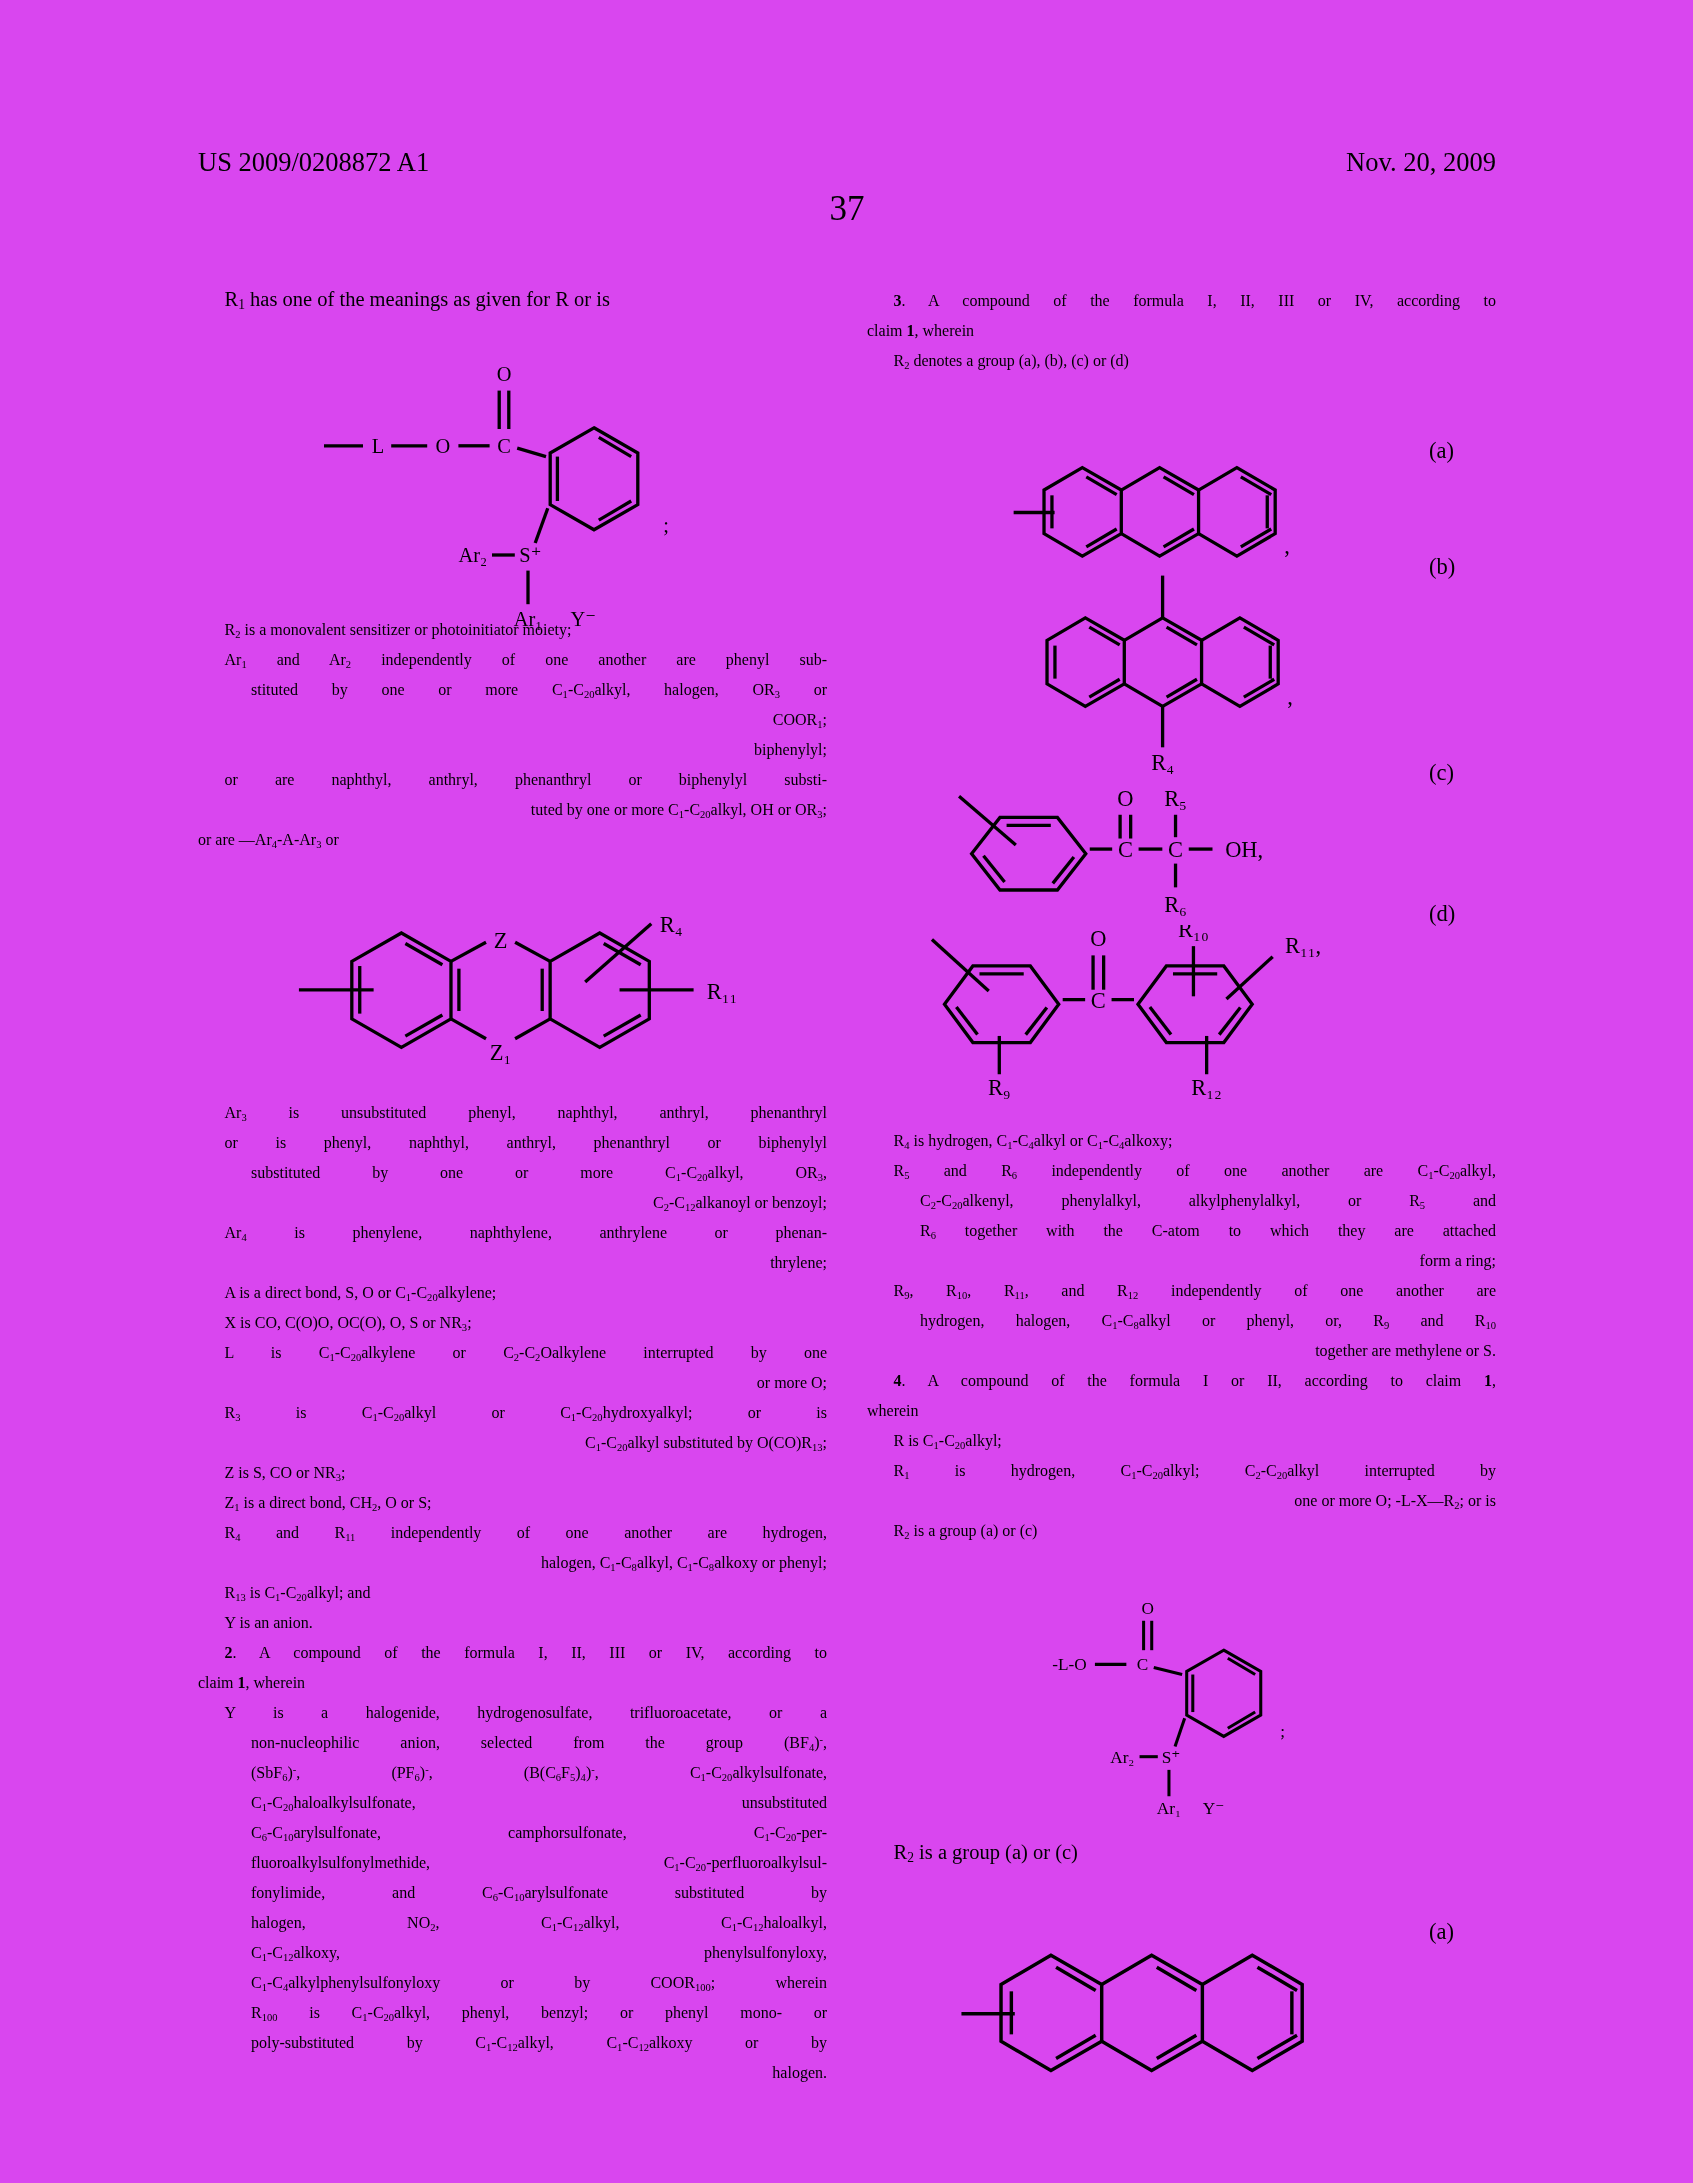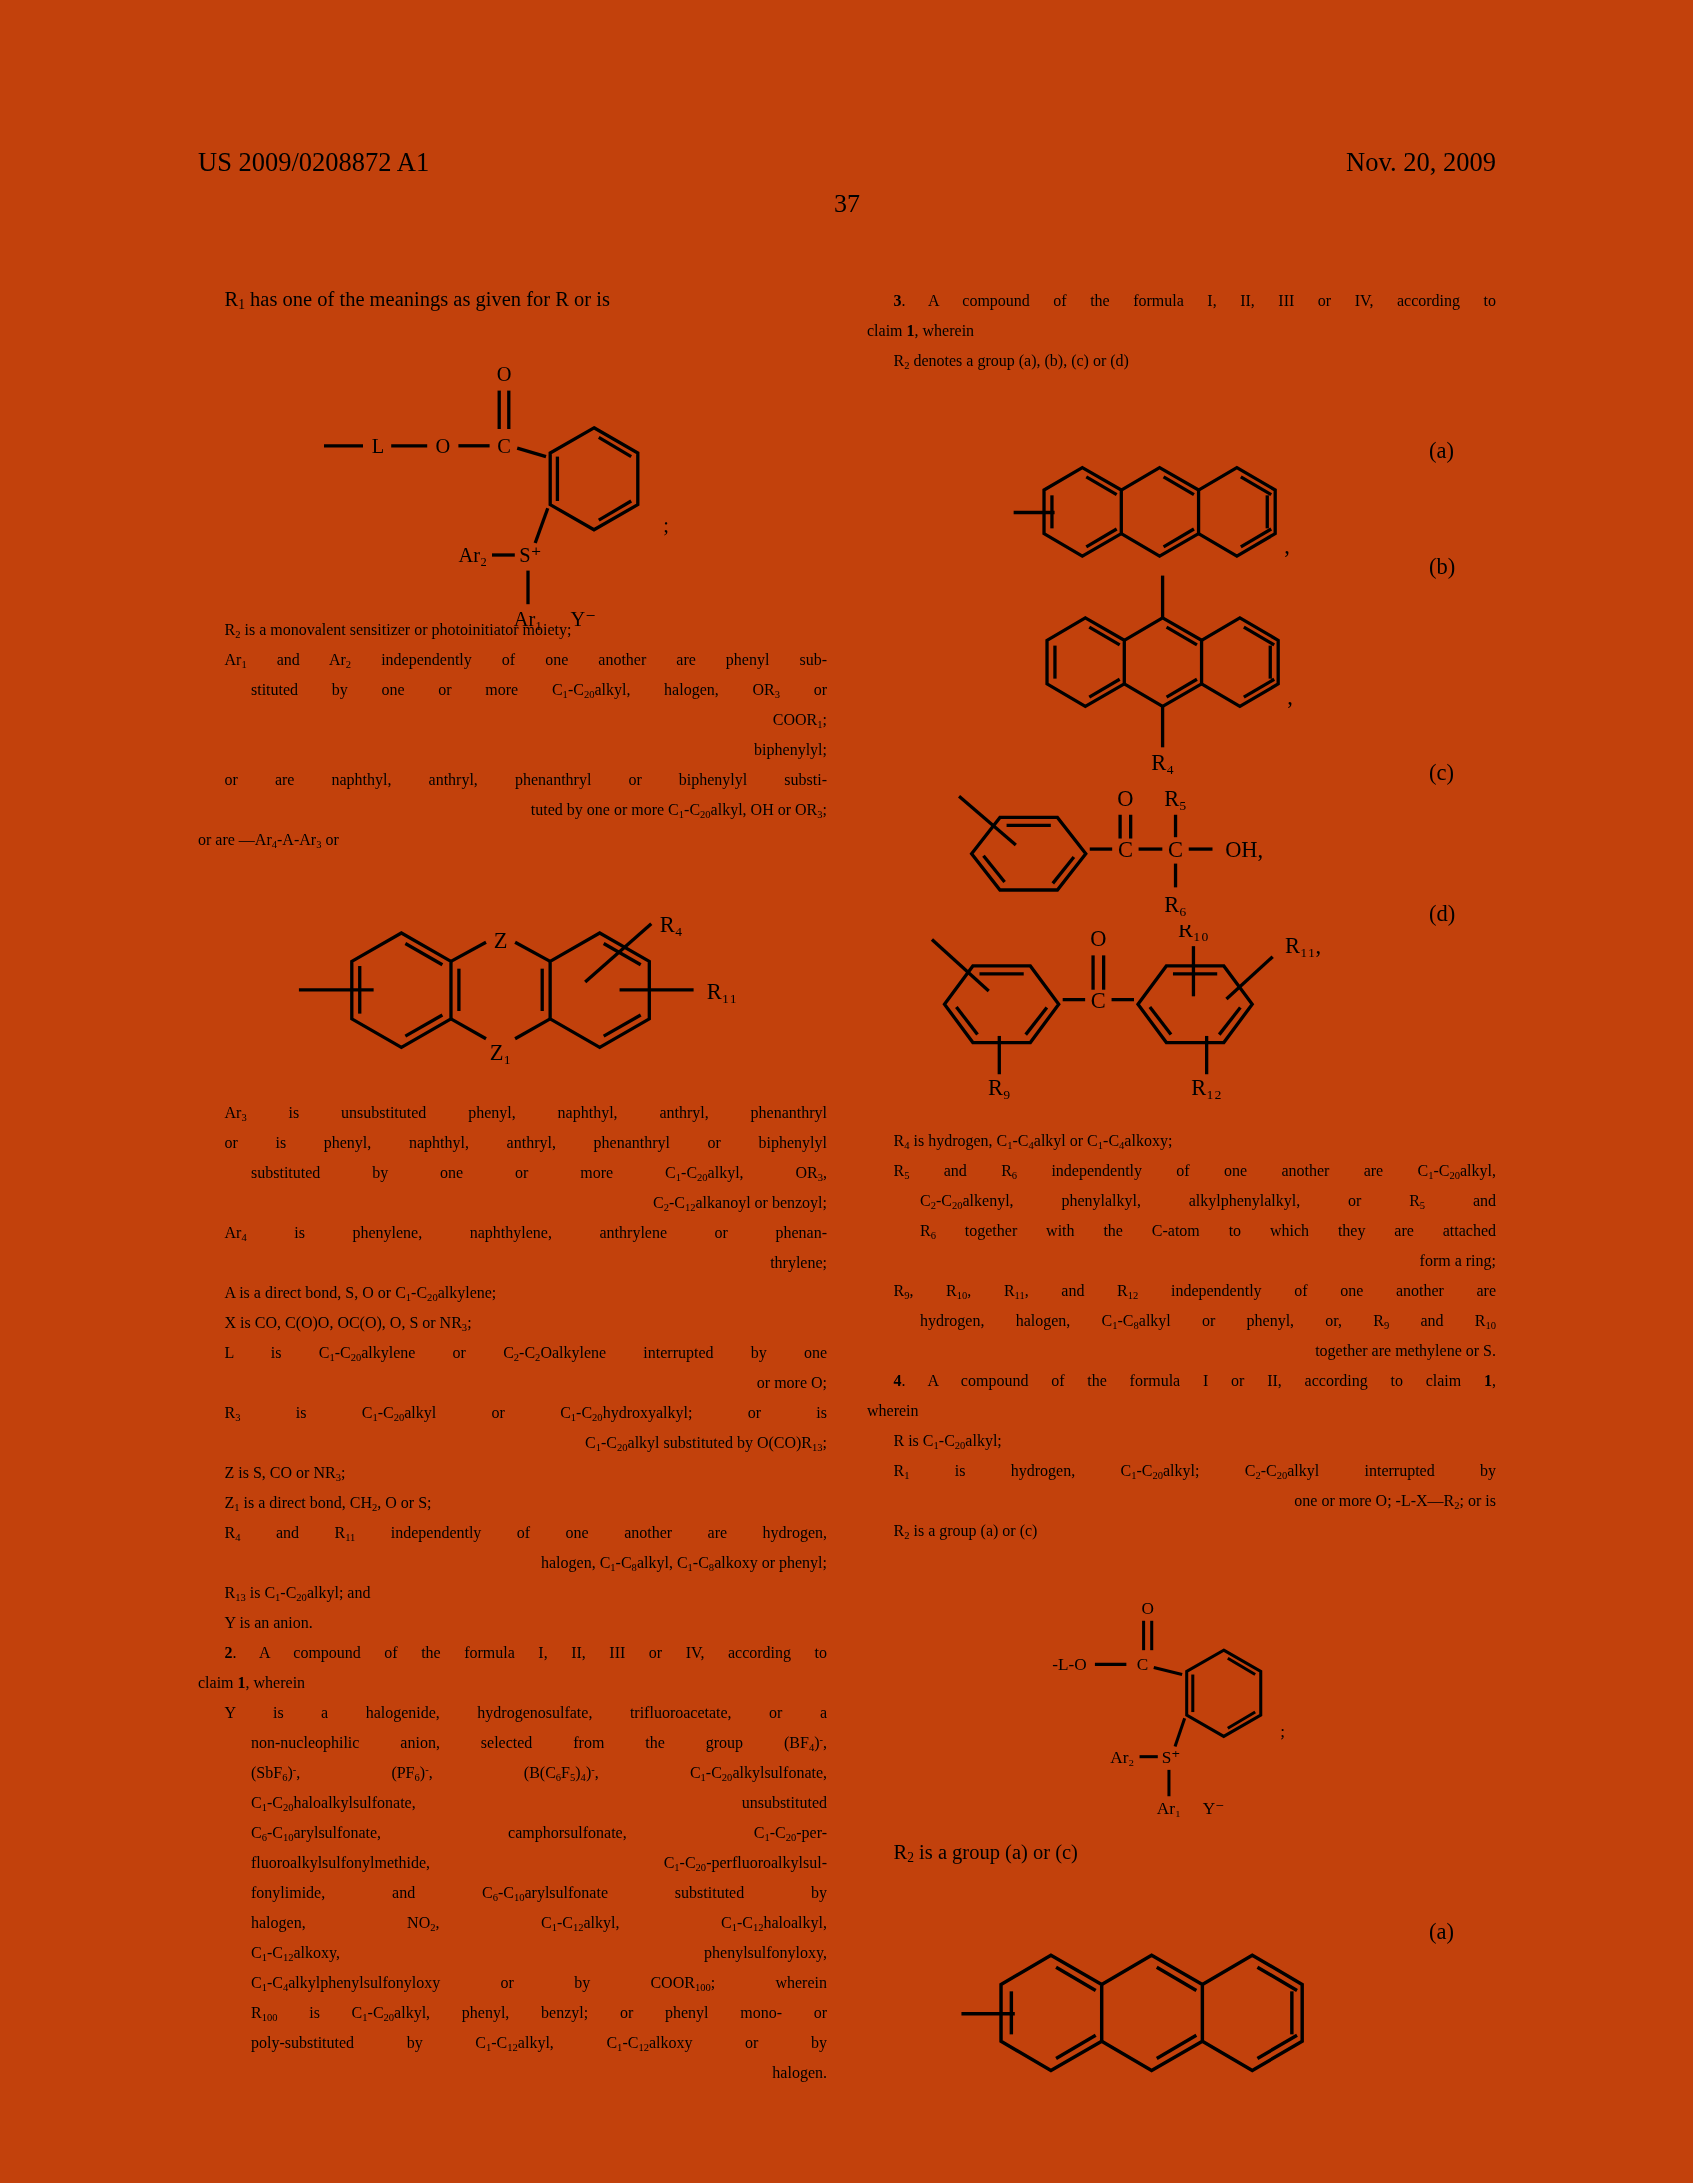--- a/index.html
+++ b/index.html
@@ -1,21 +1,21 @@
 <!DOCTYPE html>
 <html style="font-size:10.6px"><head>
 <meta charset="utf-8">
 <style>
   html,body{margin:0;padding:0;background:#888;}
-  .page{position:relative;width:1694px;height:2183px;background:#c2410c;color:#000;
+  .page{position:relative;width:1694px;height:2183px;background:#d946ef;color:#000;
         font-family:"Liberation Serif","DejaVu Serif",serif;overflow:hidden;}
   .hdr{position:absolute;top:147px;font-size:26.5px;white-space:nowrap;}
   .hdr-left{left:198px;}
   .hdr-right{right:198px;}
-  .pageno{position:absolute;left:0;right:0;top:189px;text-align:center;font-size:26px;}
+  .pageno{position:absolute;left:0;right:0;top:189px;text-align:center;font-size:35px;}
   .col{position:absolute;top:0;width:629px;height:2183px;}
   .col-left{left:198px;}
   .col-right{left:867px;}
   .tblock{position:absolute;width:629px;font-size:16px;line-height:30px;}
   .ln{min-height:30px;}
   .ln.i1{padding-left:26.5px;}
   .ln.i2{padding-left:53px;text-align:right;}
   .ln.jst{text-align:justify;text-align-last:justify;}
   .oneln{position:absolute;width:629px;font-size:20.5px;line-height:30px;}
   sub{font-size:66%;line-height:0;vertical-align:-0.25em;}

